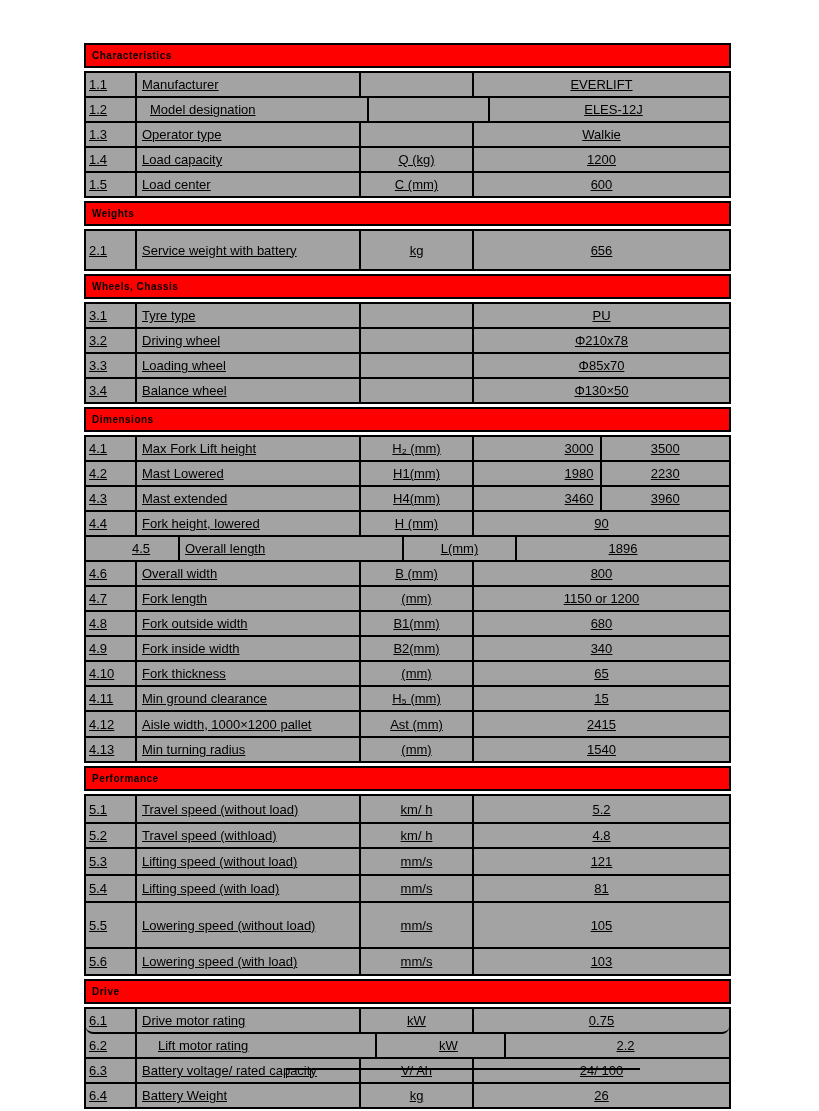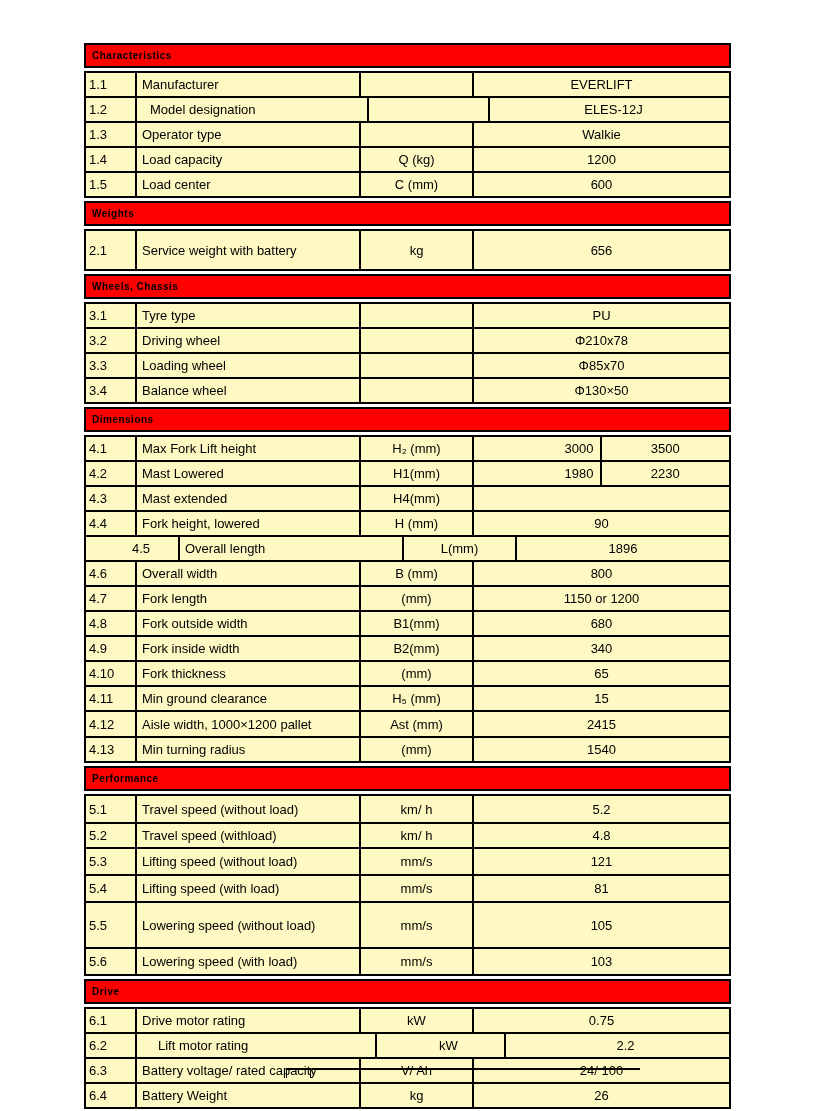--- a/index.html
+++ b/index.html
@@ -30,21 +30,22 @@
     font-size: 10px;
     letter-spacing: 0.5px;
     padding-left: 6px;
     margin-bottom: 3px;
   }
   .rows-group {
     box-sizing: border-box;
     border: 2px solid var(--border, #000);
     border-bottom: none;
     margin-bottom: 3px;
-    background: #fef9c3;
+    background: #a3a3a3;
+    text-decoration: underline;
   }
   .row {
     display: flex;
     align-items: stretch;
     border-bottom: 2px solid var(--border, #000);
   }
   .cell {
     box-sizing: border-box;
     font-size: 13px;
     display: flex;
@@ -209,20 +210,24 @@
             <div class="cell cell-unit">H1(mm)</div>
             <div class="cell cell-value split">
               <span class="val-left">1980</span>
               <span class="val-right">2230</span>
             </div>
           </div>
           <div class="row" style="min-height: 23px;">
             <div class="cell cell-id">4.3</div>
             <div class="cell cell-label">Mast extended</div>
             <div class="cell cell-unit">H4(mm)</div>
+            <div class="cell cell-value split">
+              <span class="val-left">3460</span>
+              <span class="val-right">3960</span>
+            </div>
           </div>
           <div class="row" style="min-height: 23px;">
             <div class="cell cell-id">4.4</div>
             <div class="cell cell-label">Fork height, lowered</div>
             <div class="cell cell-unit">H (mm)</div>
             <div class="cell cell-value">90</div>
           </div>
           <div class="row" style="min-height: 23px; padding-left: 43px;">
             <div class="cell cell-id">4.5</div>
             <div class="cell cell-label">Overall length</div>
@@ -316,21 +321,21 @@
             <div class="cell cell-id">5.6</div>
             <div class="cell cell-label">Lowering speed (with load)</div>
             <div class="cell cell-unit">mm/s</div>
             <div class="cell cell-value">103</div>
           </div>
         </div>
       </div>
       <div>
         <div class="section-header">Drive</div>
         <div class="rows-group">
-          <div class="row" style="min-height: 23px;">
+          <div class="row" style="min-height: 23px; border-radius: 7px;">
             <div class="cell cell-id">6.1</div>
             <div class="cell cell-label">Drive motor rating</div>
             <div class="cell cell-unit">kW</div>
             <div class="cell cell-value">0.75</div>
           </div>
           <div class="row" style="min-height: 23px; gap: 16px;">
             <div class="cell cell-id">6.2</div>
             <div class="cell cell-label">Lift motor rating</div>
             <div class="cell cell-unit">kW</div>
             <div class="cell cell-value">2.2</div>

